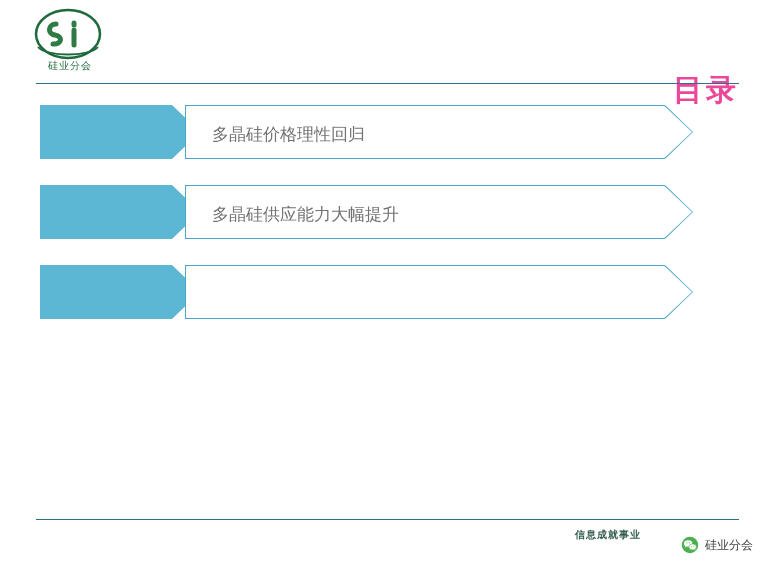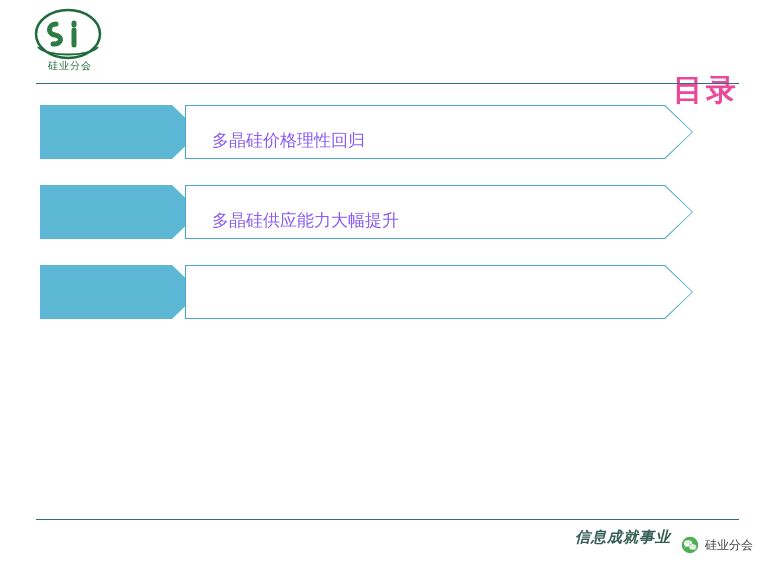--- a/index.html
+++ b/index.html
@@ -112,49 +112,48 @@
   }
   .item-row.filled .chev-right-inner {
     background: #84cbe0;
   }
   .item-row.filled .chev-left {
     background: #5bb7d4;
   }
   .item-label {
     position: absolute;
     left: 172px;
-    top: 8px;
+    top: 2px;
     height: 54px;
     line-height: 54px;
     font-size: 17px;
-    color: #8b5cf6;
+    color: #737373;
     font-family: "DejaVu Sans", "Liberation Sans", sans-serif;
     white-space: nowrap;
   }
 
   
   .footer-rule {
     position: absolute;
     left: 36px;
     top: 519px;
     width: 703px;
     height: 1px;
     background: #2f6d88;
   }
   .footer-slogan {
     position: absolute;
     left: 575px;
     top: 528px;
-    font-size: 15px;
+    font-size: 10px;
     color: #355e52;
     font-family: "DejaVu Serif", "Liberation Serif", serif;
     font-weight: bold;
     letter-spacing: 1px;
     white-space: nowrap;
-    font-style: italic;
   }
   .wechat-badge {
     position: absolute;
     right: 22px;
     top: 536px;
     display: flex;
     align-items: center;
     gap: 6px;
   }
   .wechat-icon {

